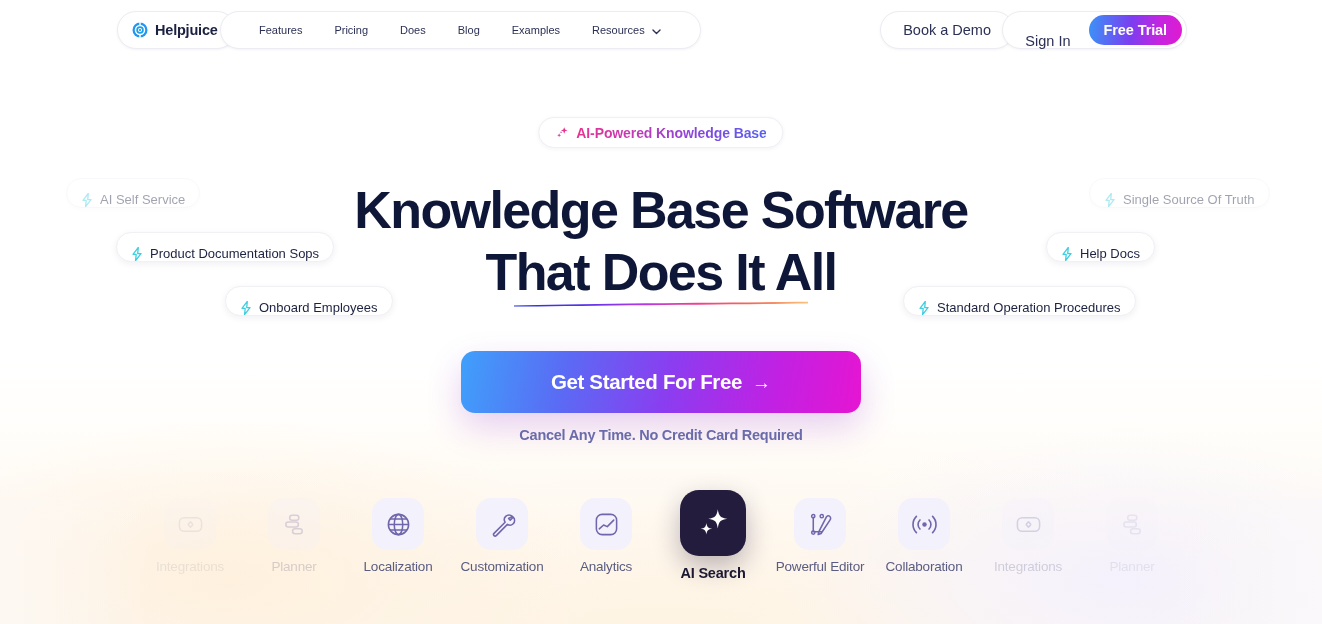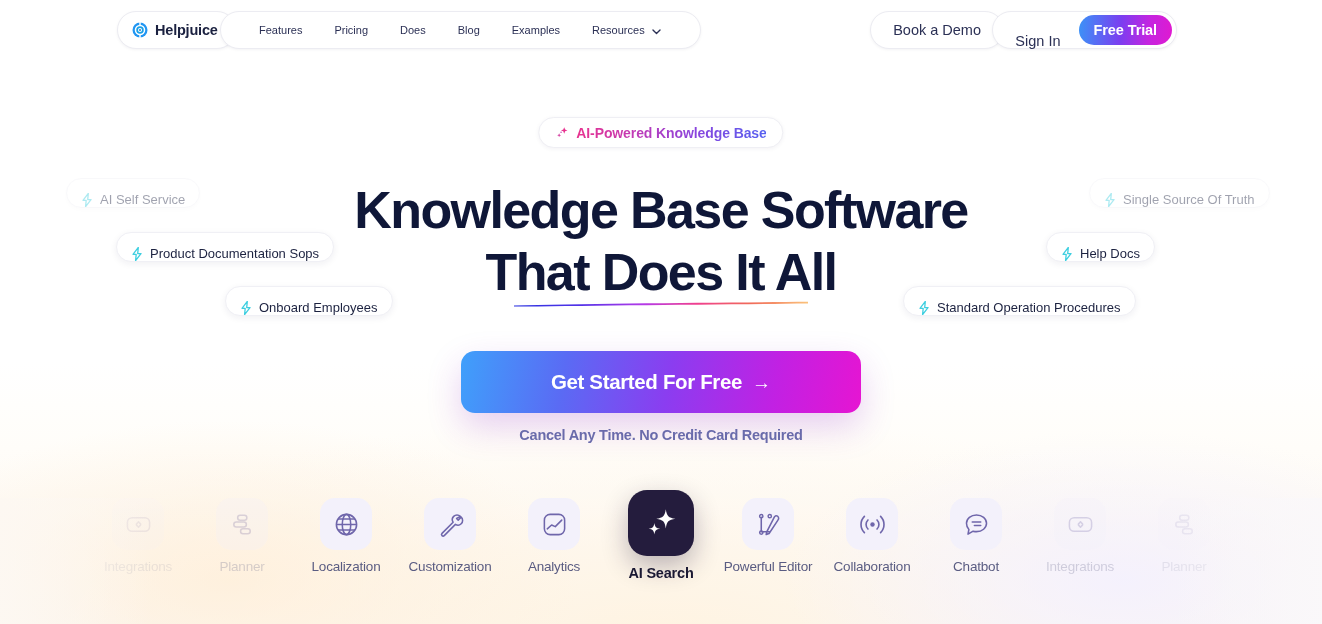--- a/index.html
+++ b/index.html
@@ -35,21 +35,21 @@
   #wash-right {
     position: absolute; right: -140px; top: 430px;
     width: 680px; height: 300px;
     background: radial-gradient(closest-side, rgba(243,240,255,0.85), rgba(255,255,255,0));
     pointer-events: none;
   }
 
   
   #header {
     position: absolute;
-    top: 0; left: 0; right: 18px;
+    top: 0; left: 0; right: 8px;
     height: 62px;
     display: flex;
     align-items: center;
     z-index: 40;
   }
   .logo-pill {
     position: absolute;
     left: 117px; top: 11px;
     height: 38px;
     display: flex; align-items: center;
@@ -544,29 +544,20 @@
         <span class="ftile">
           <svg viewBox="0 0 28 28">
               <circle cx="14" cy="14" r="2.3" fill="#6f66ab"></circle>
               <path d="M9.3 9.3 a6.6 6.6 0 0 0 0 9.4 M18.7 9.3 a6.6 6.6 0 0 1 0 9.4" fill="none" stroke="#6f66ab" stroke-width="1.7" stroke-linecap="round"></path>
               <path d="M5.6 5.6 a11.8 11.8 0 0 0 0 16.8 M22.4 5.6 a11.8 11.8 0 0 1 0 16.8" fill="none" stroke="#6f66ab" stroke-width="1.7" stroke-linecap="round"></path>
             </svg>
         </span>
         <span class="flabel">Collaboration</span>
       </div>
 
-      <div class="fitem">
-        <span class="ftile">
-          <svg viewBox="0 0 28 28">
-              <path d="M14 4.2 c5.8 0 10.4 3.8 10.4 8.6 c0 4.8-4.6 8.6-10.4 8.6 c-1.2 0-2.4-0.2-3.5-0.5 L5.2 24 L6.1 19.2 C4.5 17.5 3.6 15.3 3.6 12.8 C3.6 8.0 8.2 4.2 14 4.2 Z" fill="none" stroke="#6f66ab" stroke-width="1.6" stroke-linejoin="round"></path>
-              <path d="M9.6 11.4 H18.4 M11.8 15.0 H18.4" fill="none" stroke="#6f66ab" stroke-width="1.6" stroke-linecap="round"></path>
-            </svg>
-        </span>
-        <span class="flabel">Chatbot</span>
-      </div>
 
       <div class="fitem dim-2">
         <span class="ftile">
           <svg viewBox="0 0 28 28">
               <rect x="2.5" y="7" width="23" height="14" rx="5" fill="none" stroke="#6f66ab" stroke-width="1.6"></rect>
               <path d="M14 11.2 L16.2 13.6 M14 11.2 L11.8 13.6 M14 16.8 L16.2 14.4 M14 16.8 L11.8 14.4" fill="none" stroke="#6f66ab" stroke-width="1.6" stroke-linecap="round"></path>
             </svg>
         </span>
         <span class="flabel">Integrations</span>
       </div>

